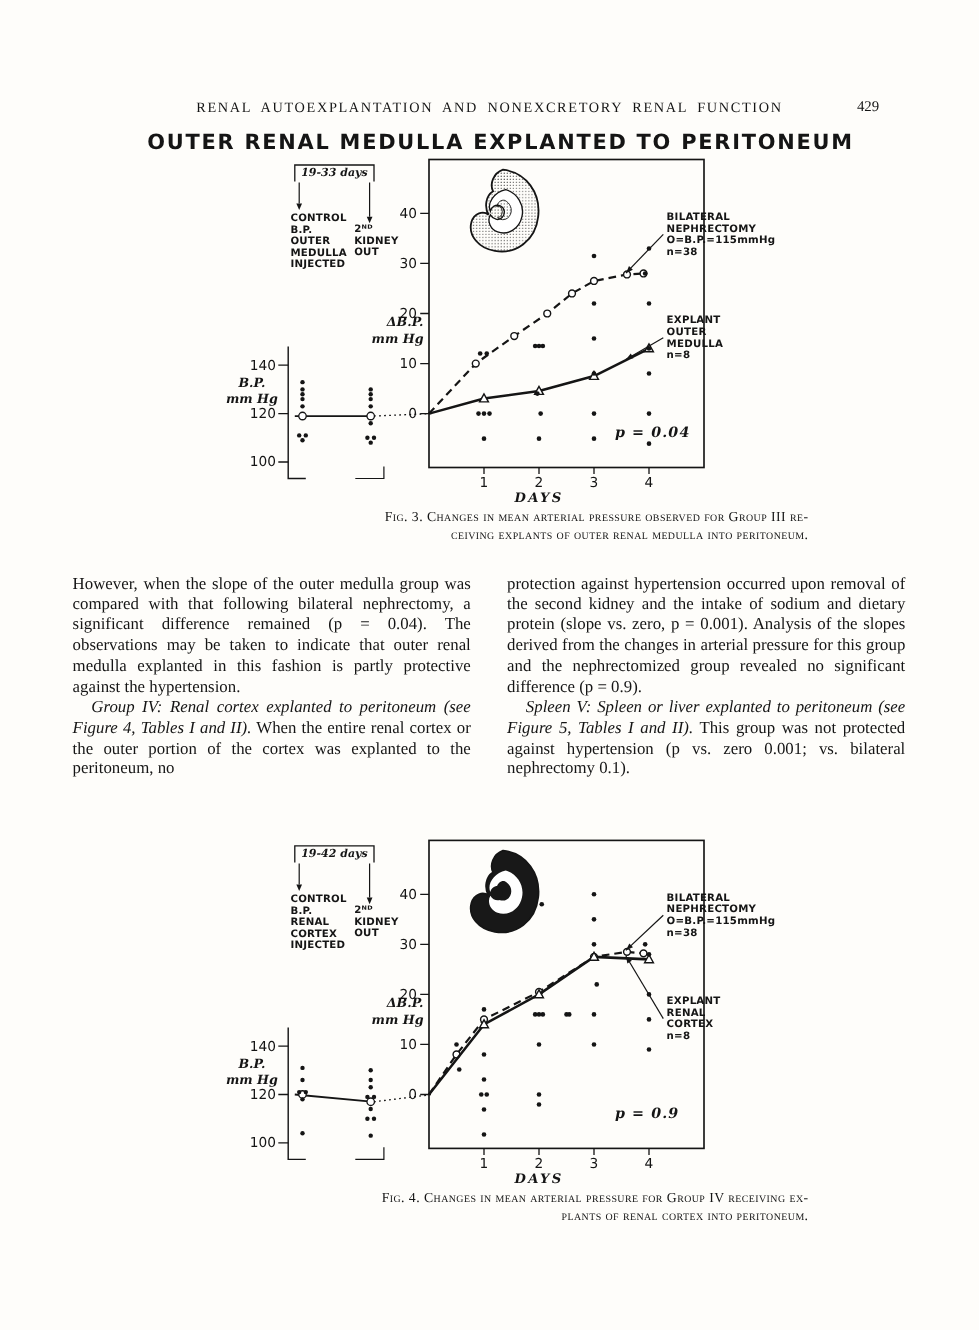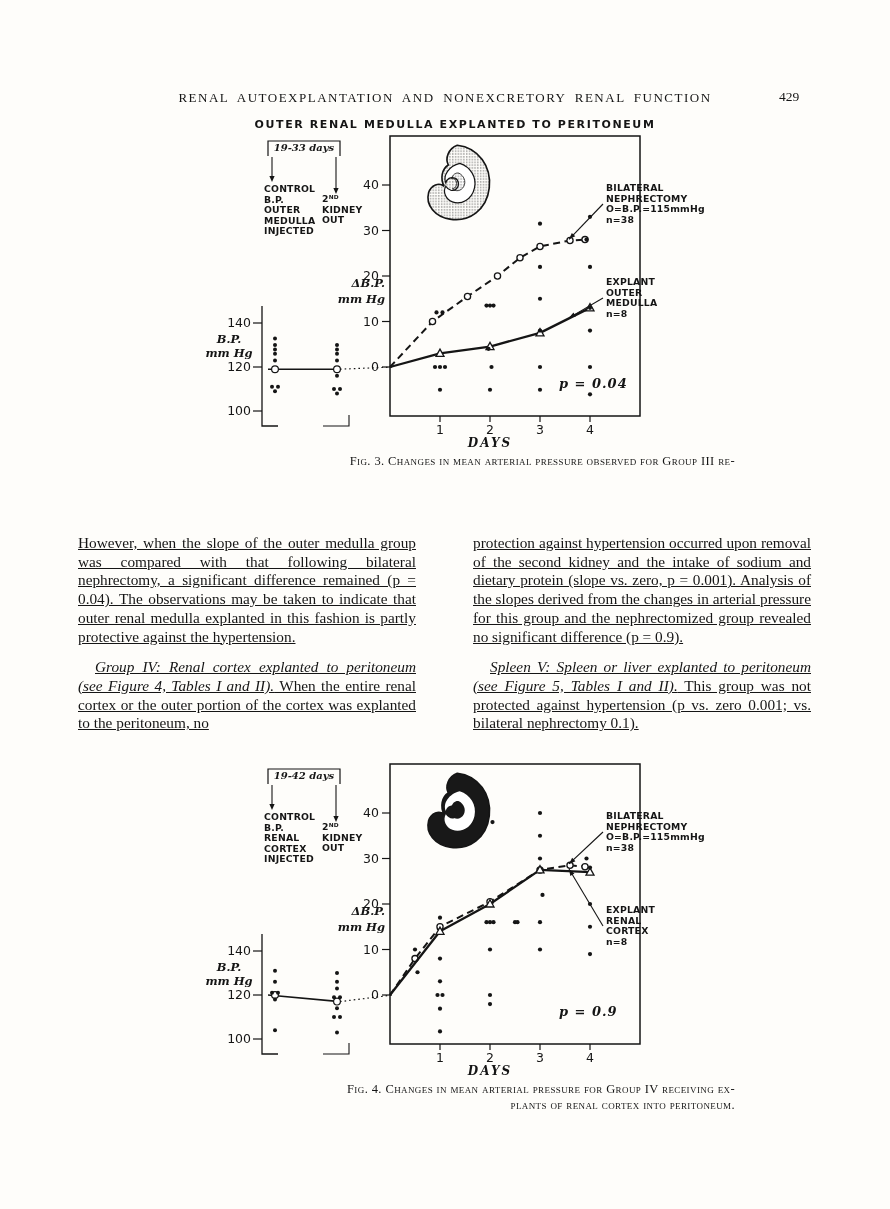--- a/index.html
+++ b/index.html
@@ -6,27 +6,27 @@
   html,body{width:890px;height:1209px;}
   body{background:#fefdfa;color:#151515;font-family:"Liberation Serif",serif;position:relative;overflow:hidden;}
   .page{position:absolute;inset:0;border-radius:30px;}
   .running-head{position:absolute;top:90px;left:0;width:890px;text-align:center;
     font-size:13px;letter-spacing:1.5px;word-spacing:4px;}
   .running-head .page-num{position:absolute;left:779px;top:-1px;font-size:13.5px;letter-spacing:0;}
   .figure{position:absolute;left:125px;width:660px;}
   .fig3{top:118px;}
   .fig4{top:762px;}
   .fig-title{text-align:center;font-family:"DejaVu Sans",sans-serif;font-weight:bold;
-    font-size:11px;letter-spacing:1.6px;margin-bottom:3px;white-space:nowrap;}
+    font-size:19px;letter-spacing:1.6px;margin-bottom:3px;white-space:nowrap;}
   .fig-svg{display:block;}
   .fig-caption{width:560px;margin:0 auto;text-align:right;font-variant:small-caps;
     font-size:12.5px;line-height:15.5px;letter-spacing:0.4px;}
   .body-text{position:absolute;top:522px;left:66px;width:758px;display:flex;gap:33px;}
   .col{width:362px;text-align:justify;font-size:15.3px;line-height:18.7px;}
-  .para{margin:12px;text-decoration:underline;}
+  .para{margin:0;}
   .para.indent{text-indent:17px;}
   .it{font-style:italic;}
   
   .fig-svg text{fill:#151515;}
   .fig-svg .lab{font-family:"DejaVu Sans",sans-serif;font-weight:bold;font-size:9.3px;letter-spacing:0.2px;}
   .fig-svg .num{font-family:"DejaVu Sans",sans-serif;font-size:12.5px;}
   .fig-svg .hand{font-family:"DejaVu Serif",serif;font-style:italic;font-weight:bold;font-size:11.5px;}
   .fig-svg .hand-s{font-family:"DejaVu Serif",serif;font-style:italic;font-weight:bold;font-size:10px;}
   .fig-svg .hand-b{font-family:"DejaVu Serif",serif;font-style:italic;font-weight:bold;font-size:12px;letter-spacing:2px;}
   .fig-svg .hand-p{font-family:"DejaVu Serif",serif;font-style:italic;font-weight:bold;font-size:13px;letter-spacing:1px;}
@@ -177,20 +177,21 @@
             <circle cx="465" cy="132.9" r="2.1" fill="#151515"></circle>
             <circle cx="465" cy="173.85" r="2.1" fill="#151515"></circle>
             <circle cx="465" cy="196.6" r="2.1" fill="#151515"></circle>
             <circle cx="465" cy="233" r="2.1" fill="#151515"></circle>
             <circle cx="465" cy="260.3" r="2.1" fill="#151515"></circle>
           </g>
         </g>
       </svg>
     <div class="fig-caption">
       <div>Fig. 3.  Changes in mean arterial pressure observed for Group III re-</div>
+      <div>ceiving explants of outer renal medulla into peritoneum.</div>
     </div>
   </section>
 
   <section class="body-text">
     <div class="col">
       <p class="para"><span>However, when the slope of the outer medulla group was compared with that following bilateral nephrectomy, a significant difference remained (p = 0.04).  The observations may be taken to indicate that outer renal medulla explanted in this fashion is partly protective against the hypertension.</span></p>
       <p class="para indent"><span class="it">Group IV: Renal cortex explanted to peritoneum (see Figure 4, Tables I and II).</span><span>  When the entire renal cortex or the outer portion of the cortex was explanted to the peritoneum, no</span></p>
     </div>
     <div class="col">
       <p class="para"><span>protection against hypertension occurred upon removal of the second kidney and the intake of sodium and dietary protein (slope vs. zero, p = 0.001).  Analysis of the slopes derived from the changes in arterial pressure for this group and the nephrectomized group revealed no significant difference (p = 0.9).</span></p>

